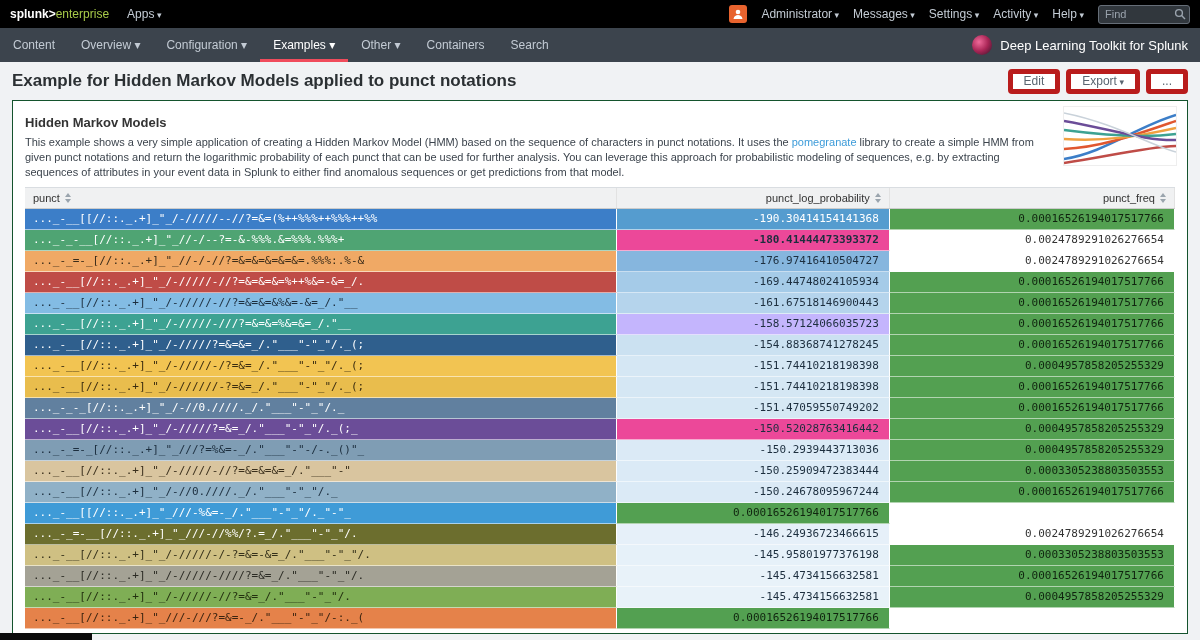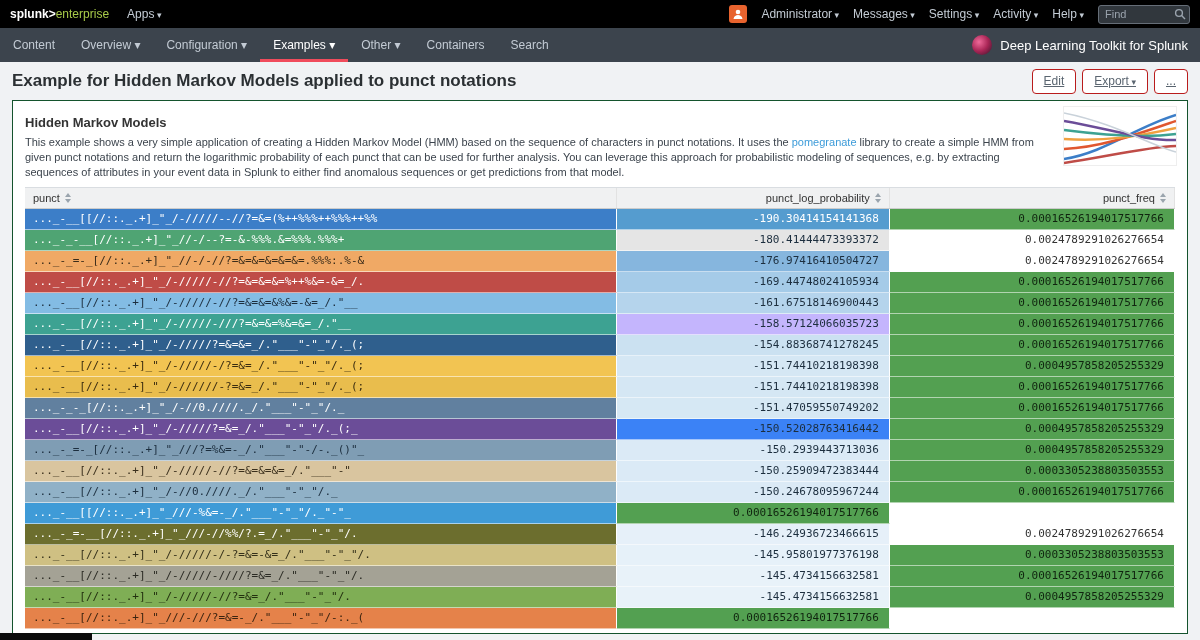--- a/index.html
+++ b/index.html
@@ -26,21 +26,21 @@
   .nav { display: flex; }
   .nav-item { padding: 0 13px; line-height: 34px; font-size: 12px; color: #c3cbd4; cursor: pointer; white-space: nowrap; }
   .nav-item.active { color: #fff; box-shadow: inset 0 -3px 0 #f04c5c; }
   .app-id { margin-left: auto; display: flex; align-items: center; gap: 8px; padding-right: 12px; }
   .avatar { width: 20px; height: 20px; border-radius: 50%; background: radial-gradient(circle at 35% 35%, #f06a9a, #a82555, #301428); cursor: pointer; }
   .app-title { color: #fff; font-size: 13px; white-space: nowrap; }
   
   .page-header { display: flex; align-items: center; padding: 5px 12px 5px; height: 38px; }
   .page-header h1 { margin: 0; font-size: 17px; font-weight: 600; color: #2b3033; }
   .hdr-actions { margin-left: auto; display: flex; gap: 6px; }
-  .hdr-actions button { font-family: "Liberation Sans", sans-serif; font-size: 12px; color: #5a6570; background: #fff; border: 1px solid #b91c1c; border-radius: 4px; height: 25px; padding: 0 11px; cursor: pointer; text-decoration: underline; }
+  .hdr-actions button { font-family: "Liberation Sans", sans-serif; font-size: 12px; color: #5a6570; background: #fff; border: 5px solid #b91c1c; border-radius: 4px; height: 25px; padding: 0 11px; cursor: pointer; }
   
   .card { position: relative; margin: 0 12px; background: #fff; border: 1px solid #14532d; padding: 12px 12px 4px; }
   .card h2 { margin: 2px 0 5px; font-size: 13px; color: #333; }
   .card p { margin: 0 132px 7px 0; font-size: 11px; line-height: 1.35; color: #3c444d; }
   .link { color: #3c9bd9; cursor: pointer; text-decoration: none; }
   .thumb { position: absolute; top: 5px; right: 10px; width: 114px; height: 60px; background: #fff; border: 1px solid #eee; }
   
   .tbl { margin-top: 2px; border-top: 1px solid #d9dde1; }
   .thead { display: grid; grid-template-columns: 51.5% 23.7% 24.8%; background: #f0f1f2; border-bottom: 1px solid #ccc; }
   .th { font-size: 11px; color: #333; padding: 4px 8px; display: flex; align-items: center; gap: 5px; border-right: 1px solid #e2e2e2; cursor: pointer; }
@@ -154,21 +154,21 @@
       </div>
     </div>
     <div class="tbody">
         <div class="trow">
           <div class="cell punct" style="background: rgb(60, 126, 200); color: rgb(255, 255, 255);">..._-__[[//::._.+]_"_/-/////--//?=&amp;=(%++%%%++%%%++%%</div>
           <div class="cell num" style="background: rgb(85, 156, 207); color: rgb(255, 255, 255);">-190.30414154141368</div>
           <div class="cell num" style="background: rgb(83, 160, 81); color: rgb(16, 36, 15);">0.00016526194017517766</div>
         </div>
         <div class="trow">
           <div class="cell punct" style="background: rgb(79, 164, 115); color: rgb(255, 255, 255);">..._-_-__[//::._.+]_"_//-/--?=-&amp;-%%%.&amp;=%%%.%%%+</div>
-          <div class="cell num" style="background: #e5e5e5; color: rgb(28, 46, 62);">-180.41444473393372</div>
+          <div class="cell num" style="background: #ec4899; color: rgb(28, 46, 62); font-weight: bold;">-180.41444473393372</div>
           <div class="cell num" style="background: rgb(255, 255, 255); color: rgb(51, 51, 51);">0.0024789291026276654</div>
         </div>
         <div class="trow">
           <div class="cell punct" style="background: rgb(240, 169, 101); color: rgb(58, 44, 26);">..._-_=-_[//::._.+]_"_//-/-//?=&amp;=&amp;=&amp;=&amp;=&amp;=.%%%:.%-&amp;</div>
           <div class="cell num" style="background: rgb(134, 182, 222); color: rgb(28, 46, 62);">-176.97416410504727</div>
           <div class="cell num" style="background: rgb(255, 255, 255); color: rgb(51, 51, 51);">0.0024789291026276654</div>
         </div>
         <div class="trow">
           <div class="cell punct" style="background: rgb(191, 76, 71); color: rgb(255, 255, 255);">..._-__[//::._.+]_"_/-/////-//?=&amp;=&amp;=&amp;=%++%&amp;=-&amp;=_/.</div>
           <div class="cell num" style="background: rgb(165, 203, 232); color: rgb(28, 46, 62);">-169.44748024105934</div>
@@ -199,21 +199,21 @@
           <div class="cell num" style="background: rgb(213, 231, 244); color: rgb(28, 46, 62);">-151.74410218198398</div>
           <div class="cell num" style="background: rgb(83, 160, 81); color: rgb(16, 36, 15);">0.00016526194017517766</div>
         </div>
         <div class="trow">
           <div class="cell punct" style="background: rgb(97, 128, 159); color: rgb(255, 255, 255);">..._-_-_[//::._.+]_"_/-//0.////._/."___"-"_"/._</div>
           <div class="cell num" style="background: rgb(214, 232, 244); color: rgb(28, 46, 62);">-151.47059550749202</div>
           <div class="cell num" style="background: rgb(83, 160, 81); color: rgb(16, 36, 15);">0.00016526194017517766</div>
         </div>
         <div class="trow">
           <div class="cell punct" style="background: rgb(107, 77, 152); color: rgb(255, 255, 255);">..._-__[//::._.+]_"_/-/////?=&amp;=_/."___"-"_"/._(;_</div>
-          <div class="cell num" style="background: #3b82f6; color: rgb(28, 46, 62);">-150.52028763416442</div>
+          <div class="cell num" style="background: #ec4899; color: rgb(28, 46, 62);">-150.52028763416442</div>
           <div class="cell num" style="background: rgb(83, 160, 81); color: rgb(16, 36, 15);">0.0004957858205255329</div>
         </div>
         <div class="trow">
           <div class="cell punct" style="background: rgb(127, 157, 180); color: rgb(28, 46, 62);">..._-_=-_[//::._.+]_"_///?=%&amp;=-_/."___"-"-/-._()"_</div>
           <div class="cell num" style="background: rgb(219, 234, 246); color: rgb(28, 46, 62);">-150.2939443713036</div>
           <div class="cell num" style="background: rgb(83, 160, 81); color: rgb(16, 36, 15);">0.0004957858205255329</div>
         </div>
         <div class="trow">
           <div class="cell punct" style="background: rgb(217, 197, 159); color: rgb(58, 47, 28);">..._-__[//::._.+]_"_/-/////-//?=&amp;=&amp;=&amp;=_/."___"-"</div>
           <div class="cell num" style="background: rgb(219, 234, 246); color: rgb(28, 46, 62);">-150.25909472383444</div>

